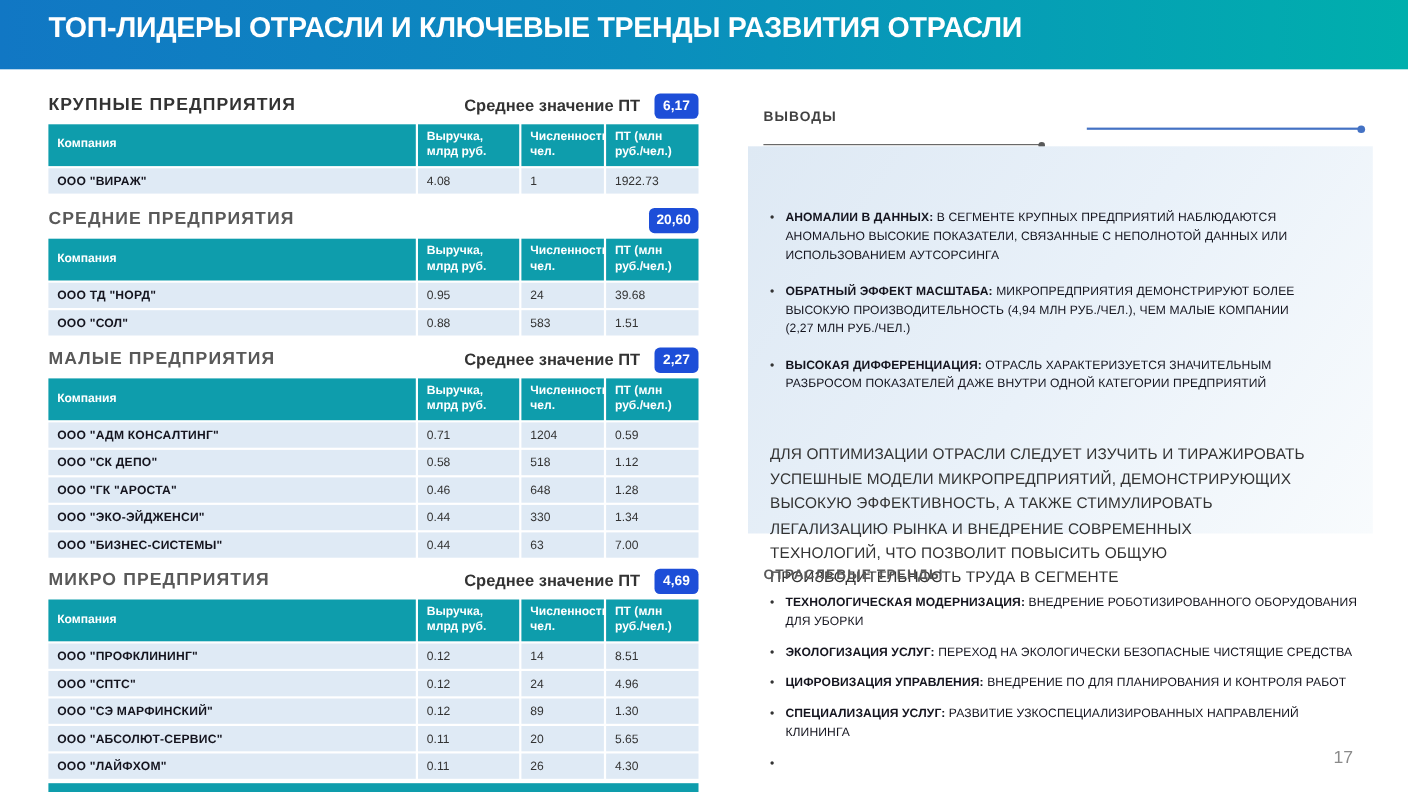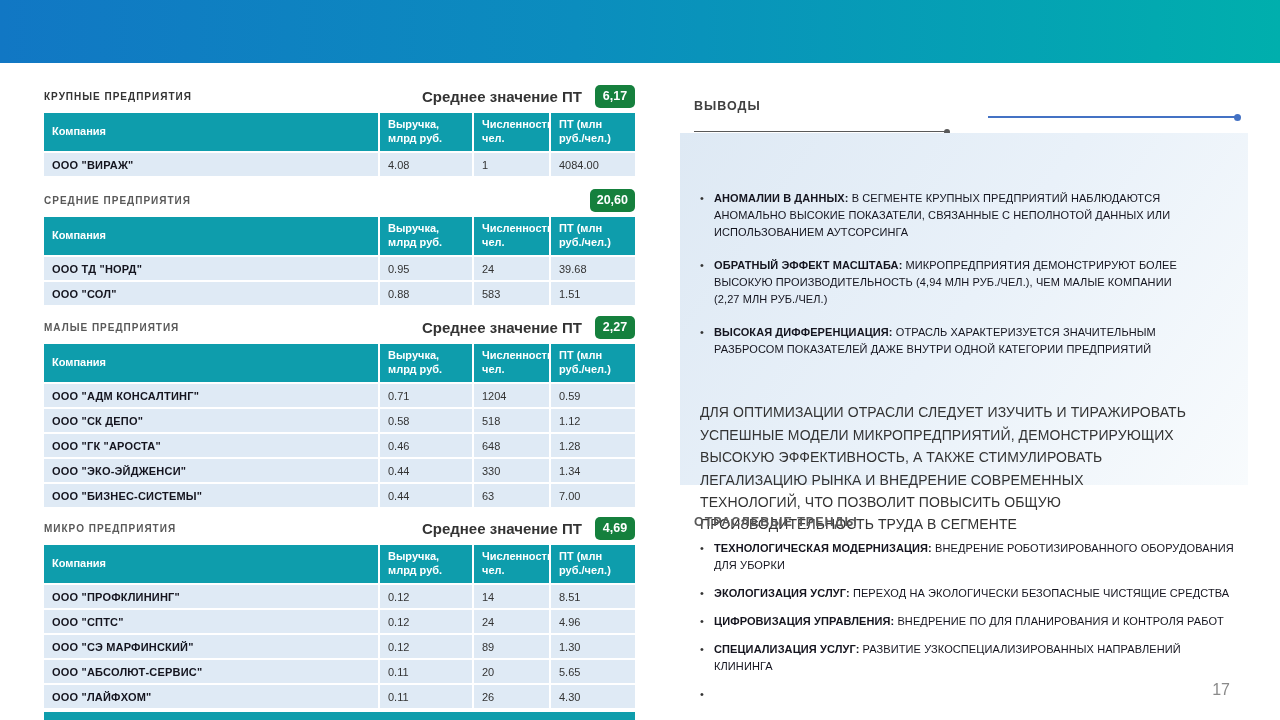--- a/index.html
+++ b/index.html
@@ -22,27 +22,27 @@
   .banner-sub { font-size:9.5px; font-weight:700; letter-spacing:0.2px; margin-top:3px; }
 
   
   .left-col { position:absolute; left:44px; top:63px; width:591px; padding-top:21px; }
 
   .sec-head {
     display:flex; align-items:center; justify-content:flex-start;
     height:24px; margin-bottom:5px;
   }
   .sec-label {
-    font-size:10px; font-weight:700; color:#595959; letter-spacing:1px;
+    font-size:16px; font-weight:700; color:#595959; letter-spacing:1px;
   }
   .sec-label.dark { color:#333333; }
   .sec-avg { margin-left:auto; display:flex; align-items:center; gap:13px; }
   .avg-label { font-size:15px; font-weight:700; color:#333333; }
   .avg-badge {
-    min-width:40px; height:23px; background:#15803d; border-radius:5px;
+    min-width:40px; height:23px; background:#1d4ed8; border-radius:5px;
     color:#fff; font-size:12.5px; font-weight:700;
     display:flex; align-items:center; justify-content:center; padding:0 7px;
   }
 
   .tbl { display:flex; flex-direction:column; gap:2px; }
   .trow, .thead {
     display:grid; grid-template-columns:1fr 92px 75px 84px; gap:2px;
   }
   .thead .th {
     background:#0E9DAC; color:#fff; font-size:11px; font-weight:700;
@@ -103,20 +103,21 @@
     position:absolute; right:50px; top:681px;
     font-size:16px; color:#8a8a8a;
   }
 </style>
 </head>
 <body>
 
 <div class="slide">
 
   <header class="banner">
+    <div class="banner-title">ТОП-ЛИДЕРЫ ОТРАСЛИ И КЛЮЧЕВЫЕ ТРЕНДЫ РАЗВИТИЯ ОТРАСЛИ</div>
   </header>
 
   <div class="left-col">
 
     <div class="sec-head">
       <div class="sec-label dark">КРУПНЫЕ ПРЕДПРИЯТИЯ</div>
       <div class="sec-avg">
         <span class="avg-label">Среднее значение ПТ</span>
         <span class="avg-badge">6,17</span>
       </div>
@@ -125,21 +126,21 @@
       <div class="thead">
         <div class="th">Компания</div>
         <div class="th">Выручка, млрд руб.</div>
         <div class="th">Численность, чел.</div>
         <div class="th">ПТ (млн руб./чел.)</div>
       </div>
       <div class="trow">
         <div class="td name">ООО "ВИРАЖ"</div>
         <div class="td">4.08</div>
         <div class="td">1</div>
-        <div class="td">4084.00</div>
+        <div class="td">1922.73</div>
       </div>
     </div>
 
     <div class="sec-head m-sec2">
       <div class="sec-label">СРЕДНИЕ ПРЕДПРИЯТИЯ</div>
       <div class="sec-avg">
         <span class="avg-badge">20,60</span>
       </div>
     </div>
     <div class="tbl">

